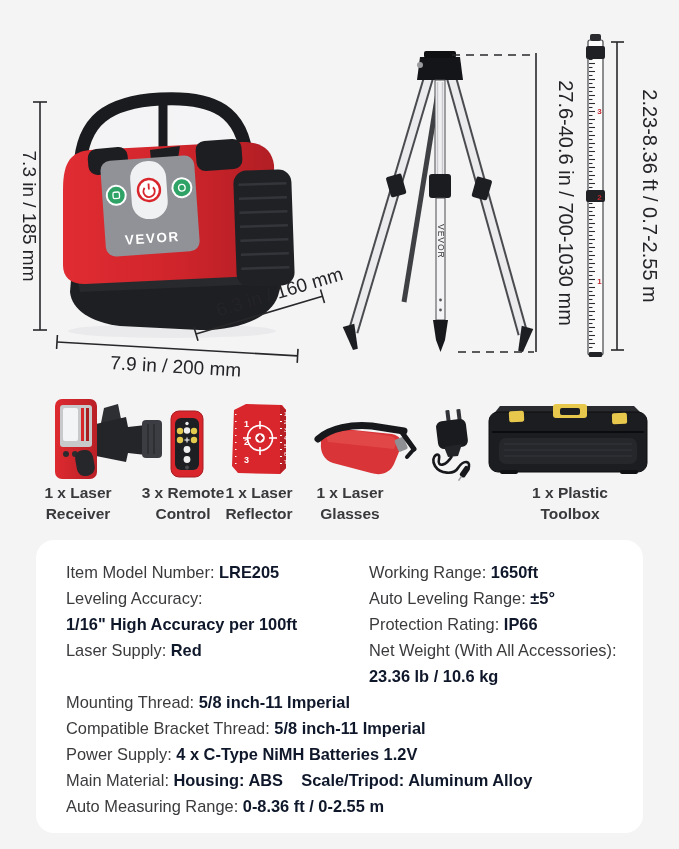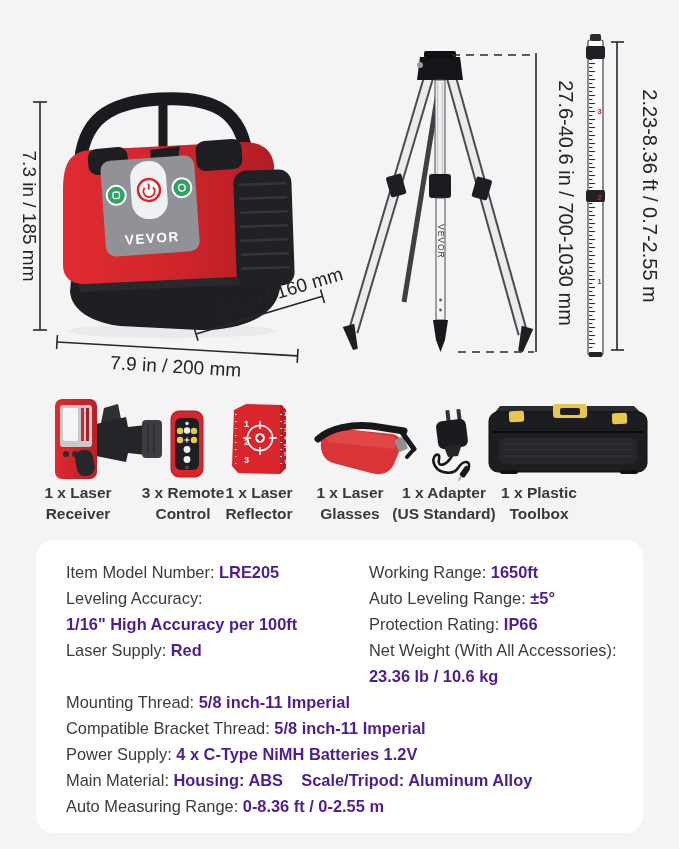--- a/index.html
+++ b/index.html
@@ -10,21 +10,21 @@
   #acc-art{top:390px;}
   .dim-label{fill:#242428;font-size:19px;}
   .dim-label-lg{fill:#242428;font-size:20px;}
   .caption{position:absolute;text-align:center;font-size:15.5px;line-height:20.5px;color:#39393c;font-weight:bold;}
   .spec-box{position:absolute;left:36px;top:540px;width:607px;height:293px;background:#ffffff;
             border-radius:18px;box-sizing:border-box;padding:19px 10px 0 30px;
             font-size:16.4px;line-height:26px;color:#3b3b3e;}
   .spec-col{display:inline-block;vertical-align:top;}
   .col-l{width:303px;}
   .spec-row{white-space:nowrap;}
-  .sp-v{font-weight:bold;color:#4c1d95;}
+  .sp-v{font-weight:bold;color:#0f172a;}
 </style>
 </head>
 <body>
 
 <div class="page">
 
   <svg id="top-art" width="679" height="390" viewBox="0 0 679 390">
     <defs>
       <linearGradient id="bodyred" x1="0" y1="0" x2="1" y2="0">
         <stop offset="0" stop-color="#e02c32"></stop>
@@ -283,25 +283,21 @@
     <div>Control</div>
   </div>
   <div class="caption" style="left:204px;top:483px;width:110px">
     <div>1 x Laser</div>
     <div>Reflector</div>
   </div>
   <div class="caption" style="left:295px;top:483px;width:110px">
     <div>1 x Laser</div>
     <div>Glasses</div>
   </div>
-  <div class="caption" style="left:380px;top:483px;width:128px">
-    <div>1 x Adapter</div>
-    <div>(US Standard)</div>
-  </div>
-  <div class="caption" style="left:482px;top:483px;width:114px">
+  <div class="caption" style="left:513px;top:483px;width:114px">
     <div>1 x Plastic</div>
     <div>Toolbox</div>
   </div>
 
   <div class="spec-box">
     <div class="spec-col col-l">
       <div class="spec-row"><span class="sp-l">Item Model Number: </span><span class="sp-v">LRE205</span></div>
       <div class="spec-row"><span class="sp-l">Leveling Accuracy:</span><span class="sp-v"></span></div>
       <div class="spec-row"><span class="sp-l"></span><span class="sp-v">1/16" High Accuracy per 100ft</span></div>
       <div class="spec-row"><span class="sp-l">Laser Supply: </span><span class="sp-v">Red</span></div>

